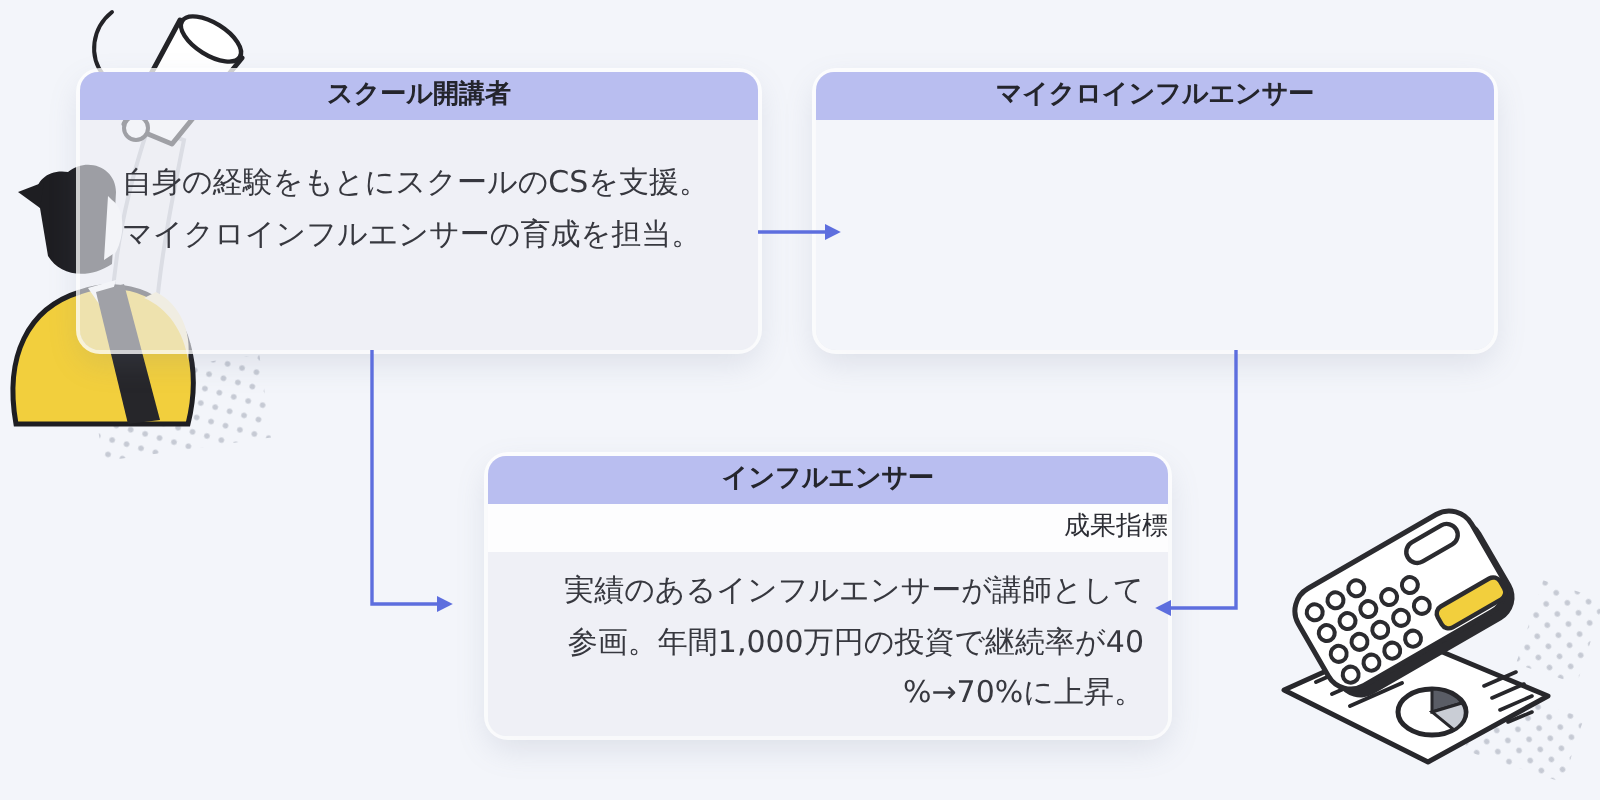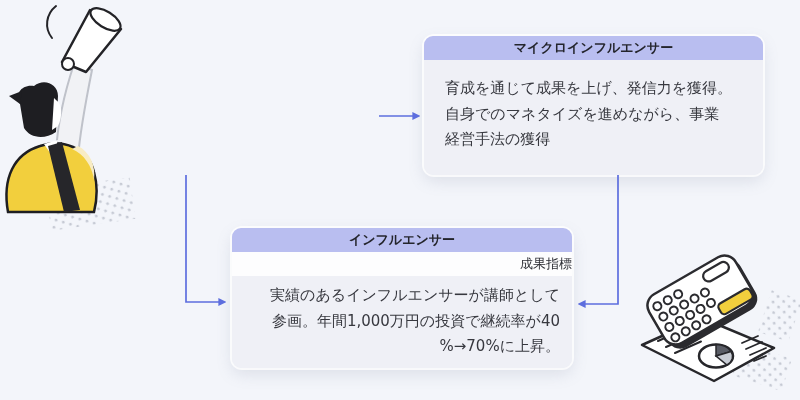--- a/index.html
+++ b/index.html
@@ -21,23 +21,23 @@
     border-radius:9px 9px 0 0;
   }
   .bd{
     background:rgba(236,238,243,0.62);
     font-size:15px;line-height:1.7;color:#37383f;
     white-space:pre-line;box-sizing:border-box;
     border-radius:0 0 9px 9px;
   }
   #card-school{left:40px;top:36px;width:339px;height:139px;}
   #card-school .bd{height:115px;padding:19px 14px 0 21px;}
-  #card-micro{left:424px;top:36px;width:339px;height:139px;}
+  #card-micro{left:408px;top:36px;width:339px;height:139px;}
   #card-micro .bd{height:115px;padding:16px 14px 0 21px;}
-  #card-influencer{left:232px;top:228px;width:340px;height:140px;}
+  #card-influencer{left:244px;top:228px;width:340px;height:140px;}
   .sub{
     background:#fdfdfe;height:24px;line-height:24px;
     font-size:13px;text-align:right;color:#2c2d34;
   }
   #card-influencer .bd{height:92px;padding:7px 12px 0 15px;text-align:right;}
   #arrows{position:absolute;left:0;top:0;z-index:3;}
 </style>
 </head>
 <body>
 
@@ -108,26 +108,28 @@
           <circle cx="8" cy="8" r="4"></circle>
         <circle cx="-40" cy="20" r="4"></circle>
           <circle cx="-28" cy="20" r="4"></circle>
           <circle cx="-16" cy="20" r="4"></circle>
           <circle cx="-4" cy="20" r="4"></circle>
       </g>
       <rect x="12" y="13" width="36" height="12" rx="4" fill="#f2cf3d" stroke="#2b2b2f" stroke-width="2.2"></rect>
     </g>
   </svg>
 
+  <div id="card-school" class="card">
+    <div class="hd">スクール開講者</div>
+    <div class="bd">自身の経験をもとにスクールのCSを支援。
+マイクロインフルエンサーの育成を担当。</div>
+  </div>
 
   <div id="card-micro" class="card">
     <div class="hd">マイクロインフルエンサー</div>
-    <div class="bd">育成を通じて成果を上げ、発信力を獲得。
-自身でのマネタイズを進めながら、事業
-経営手法の獲得</div>
   </div>
 
   <div id="card-influencer" class="card">
     <div class="hd">インフルエンサー</div>
     <div class="sub">成果指標</div>
     <div class="bd">実績のあるインフルエンサーが講師として
 参画。年間1,000万円の投資で継続率が40
 %→70%に上昇。</div>
   </div>
 

